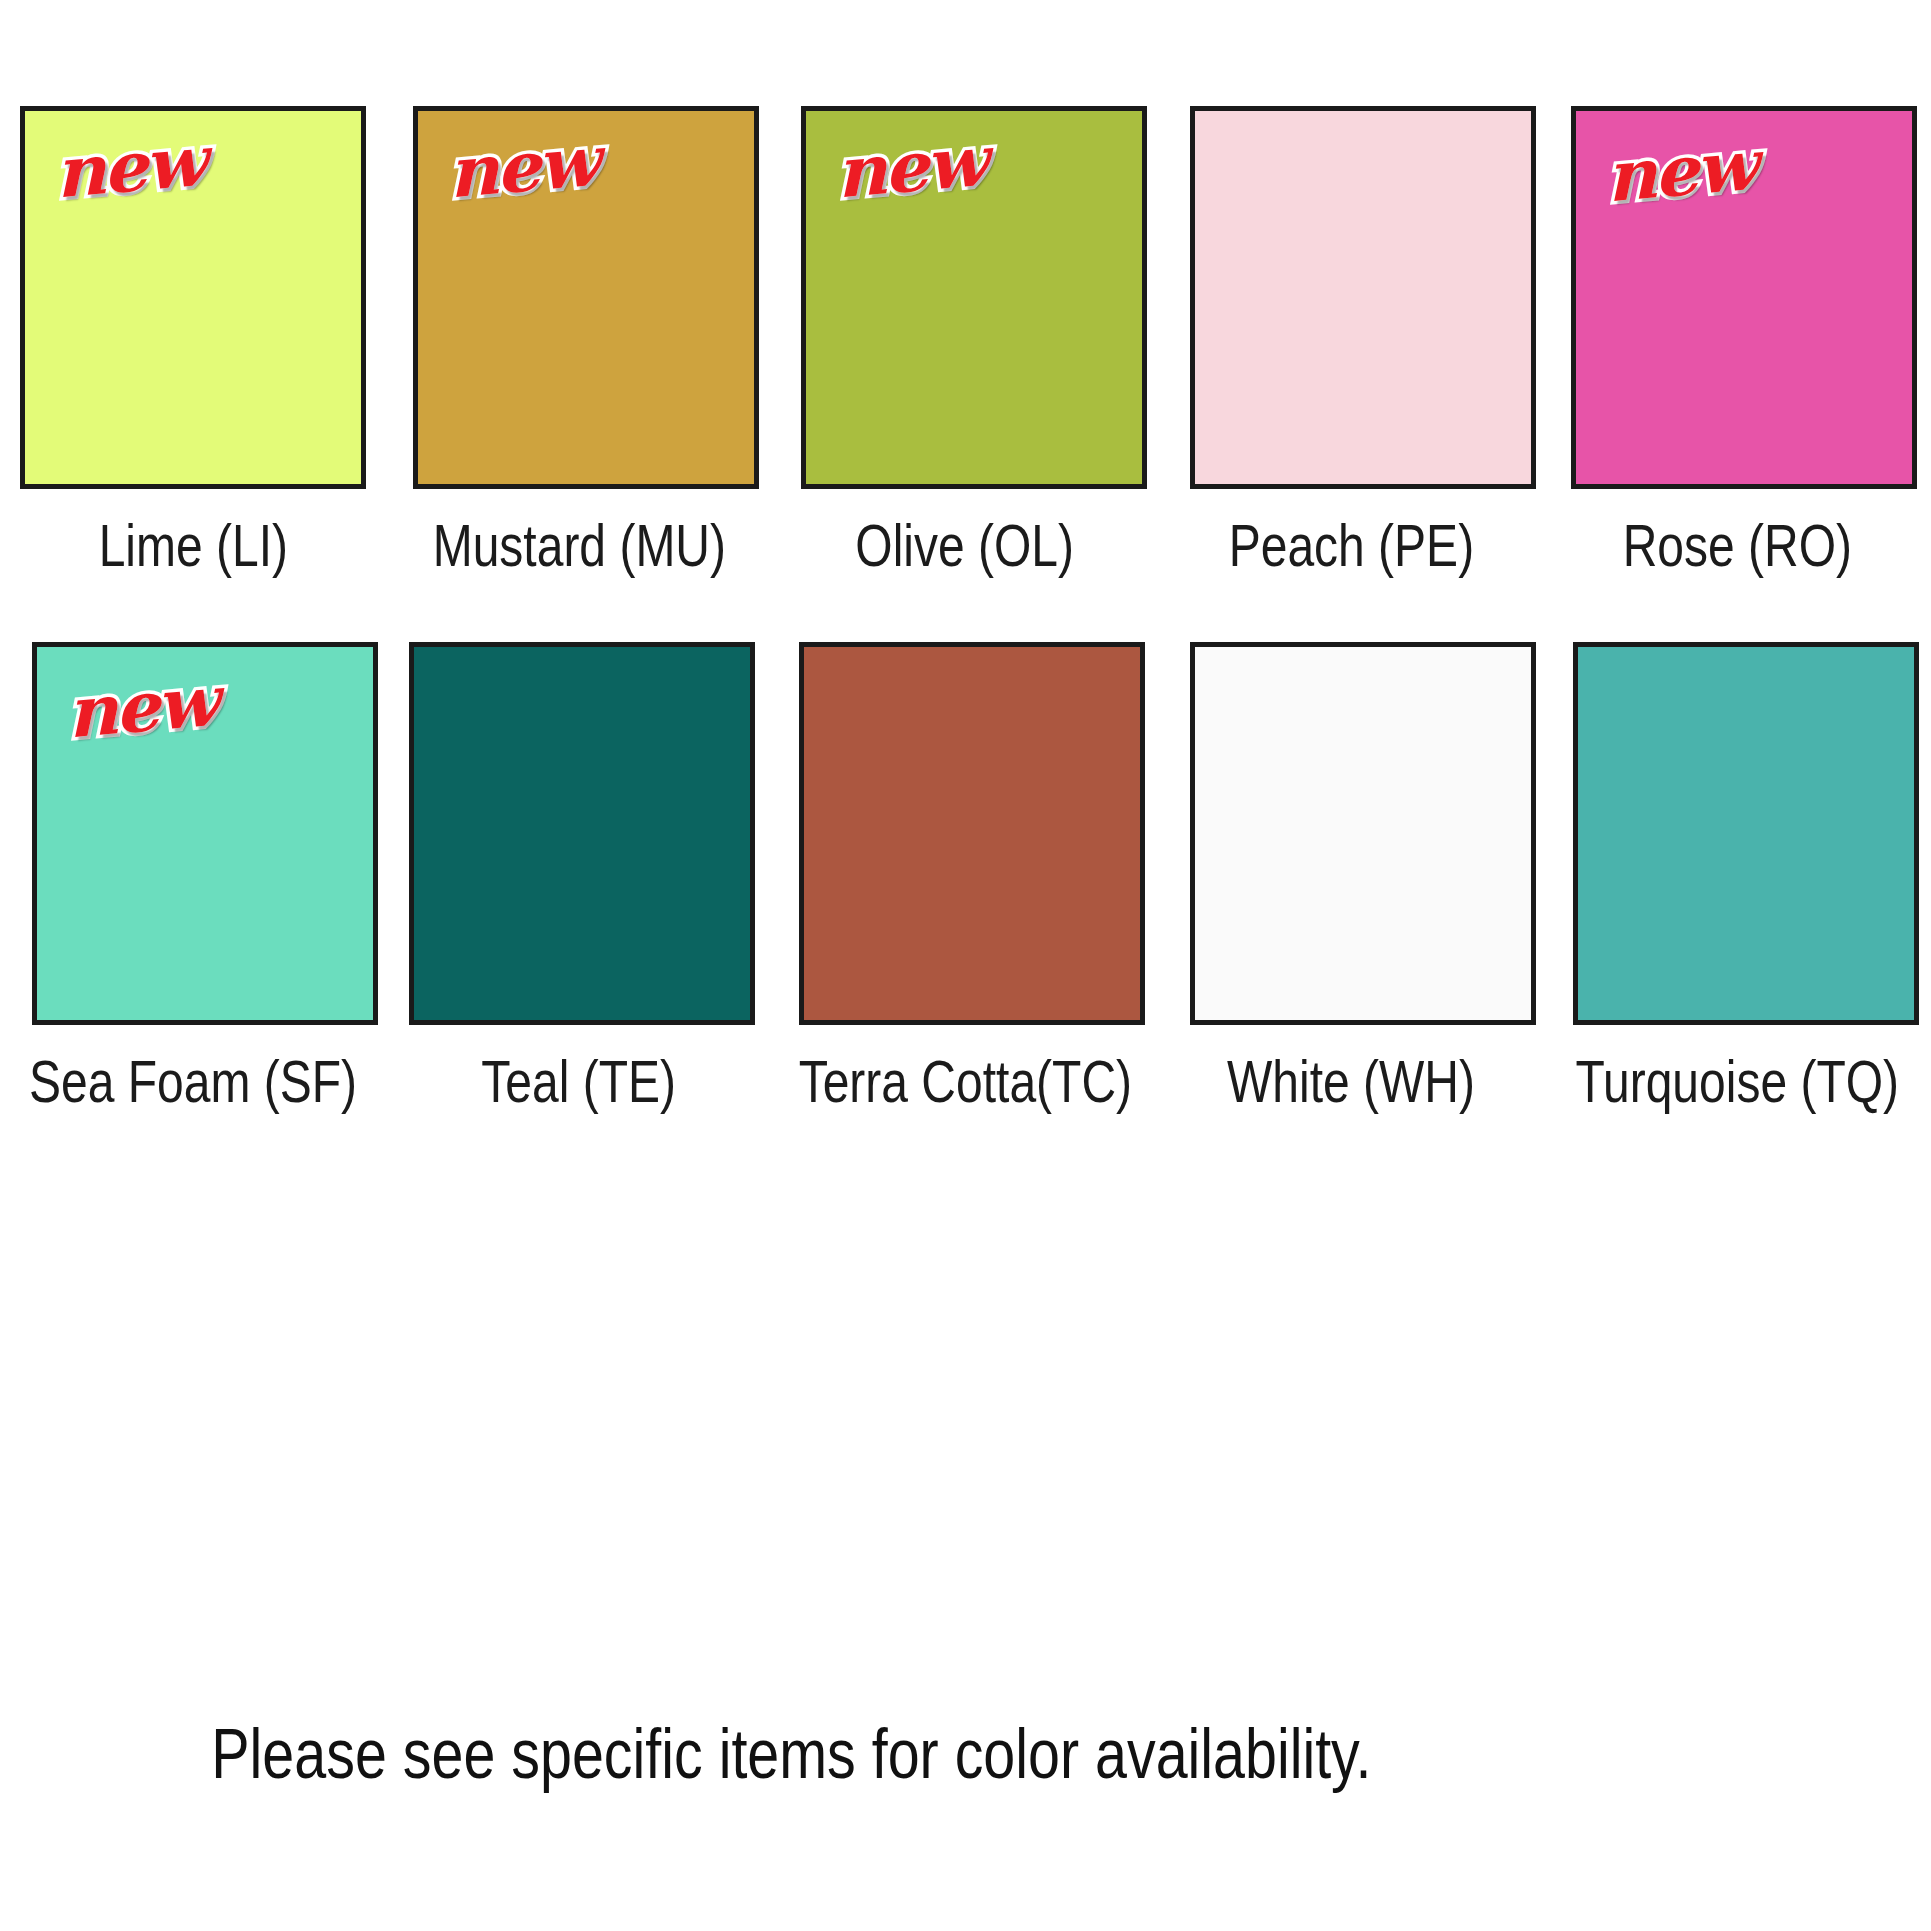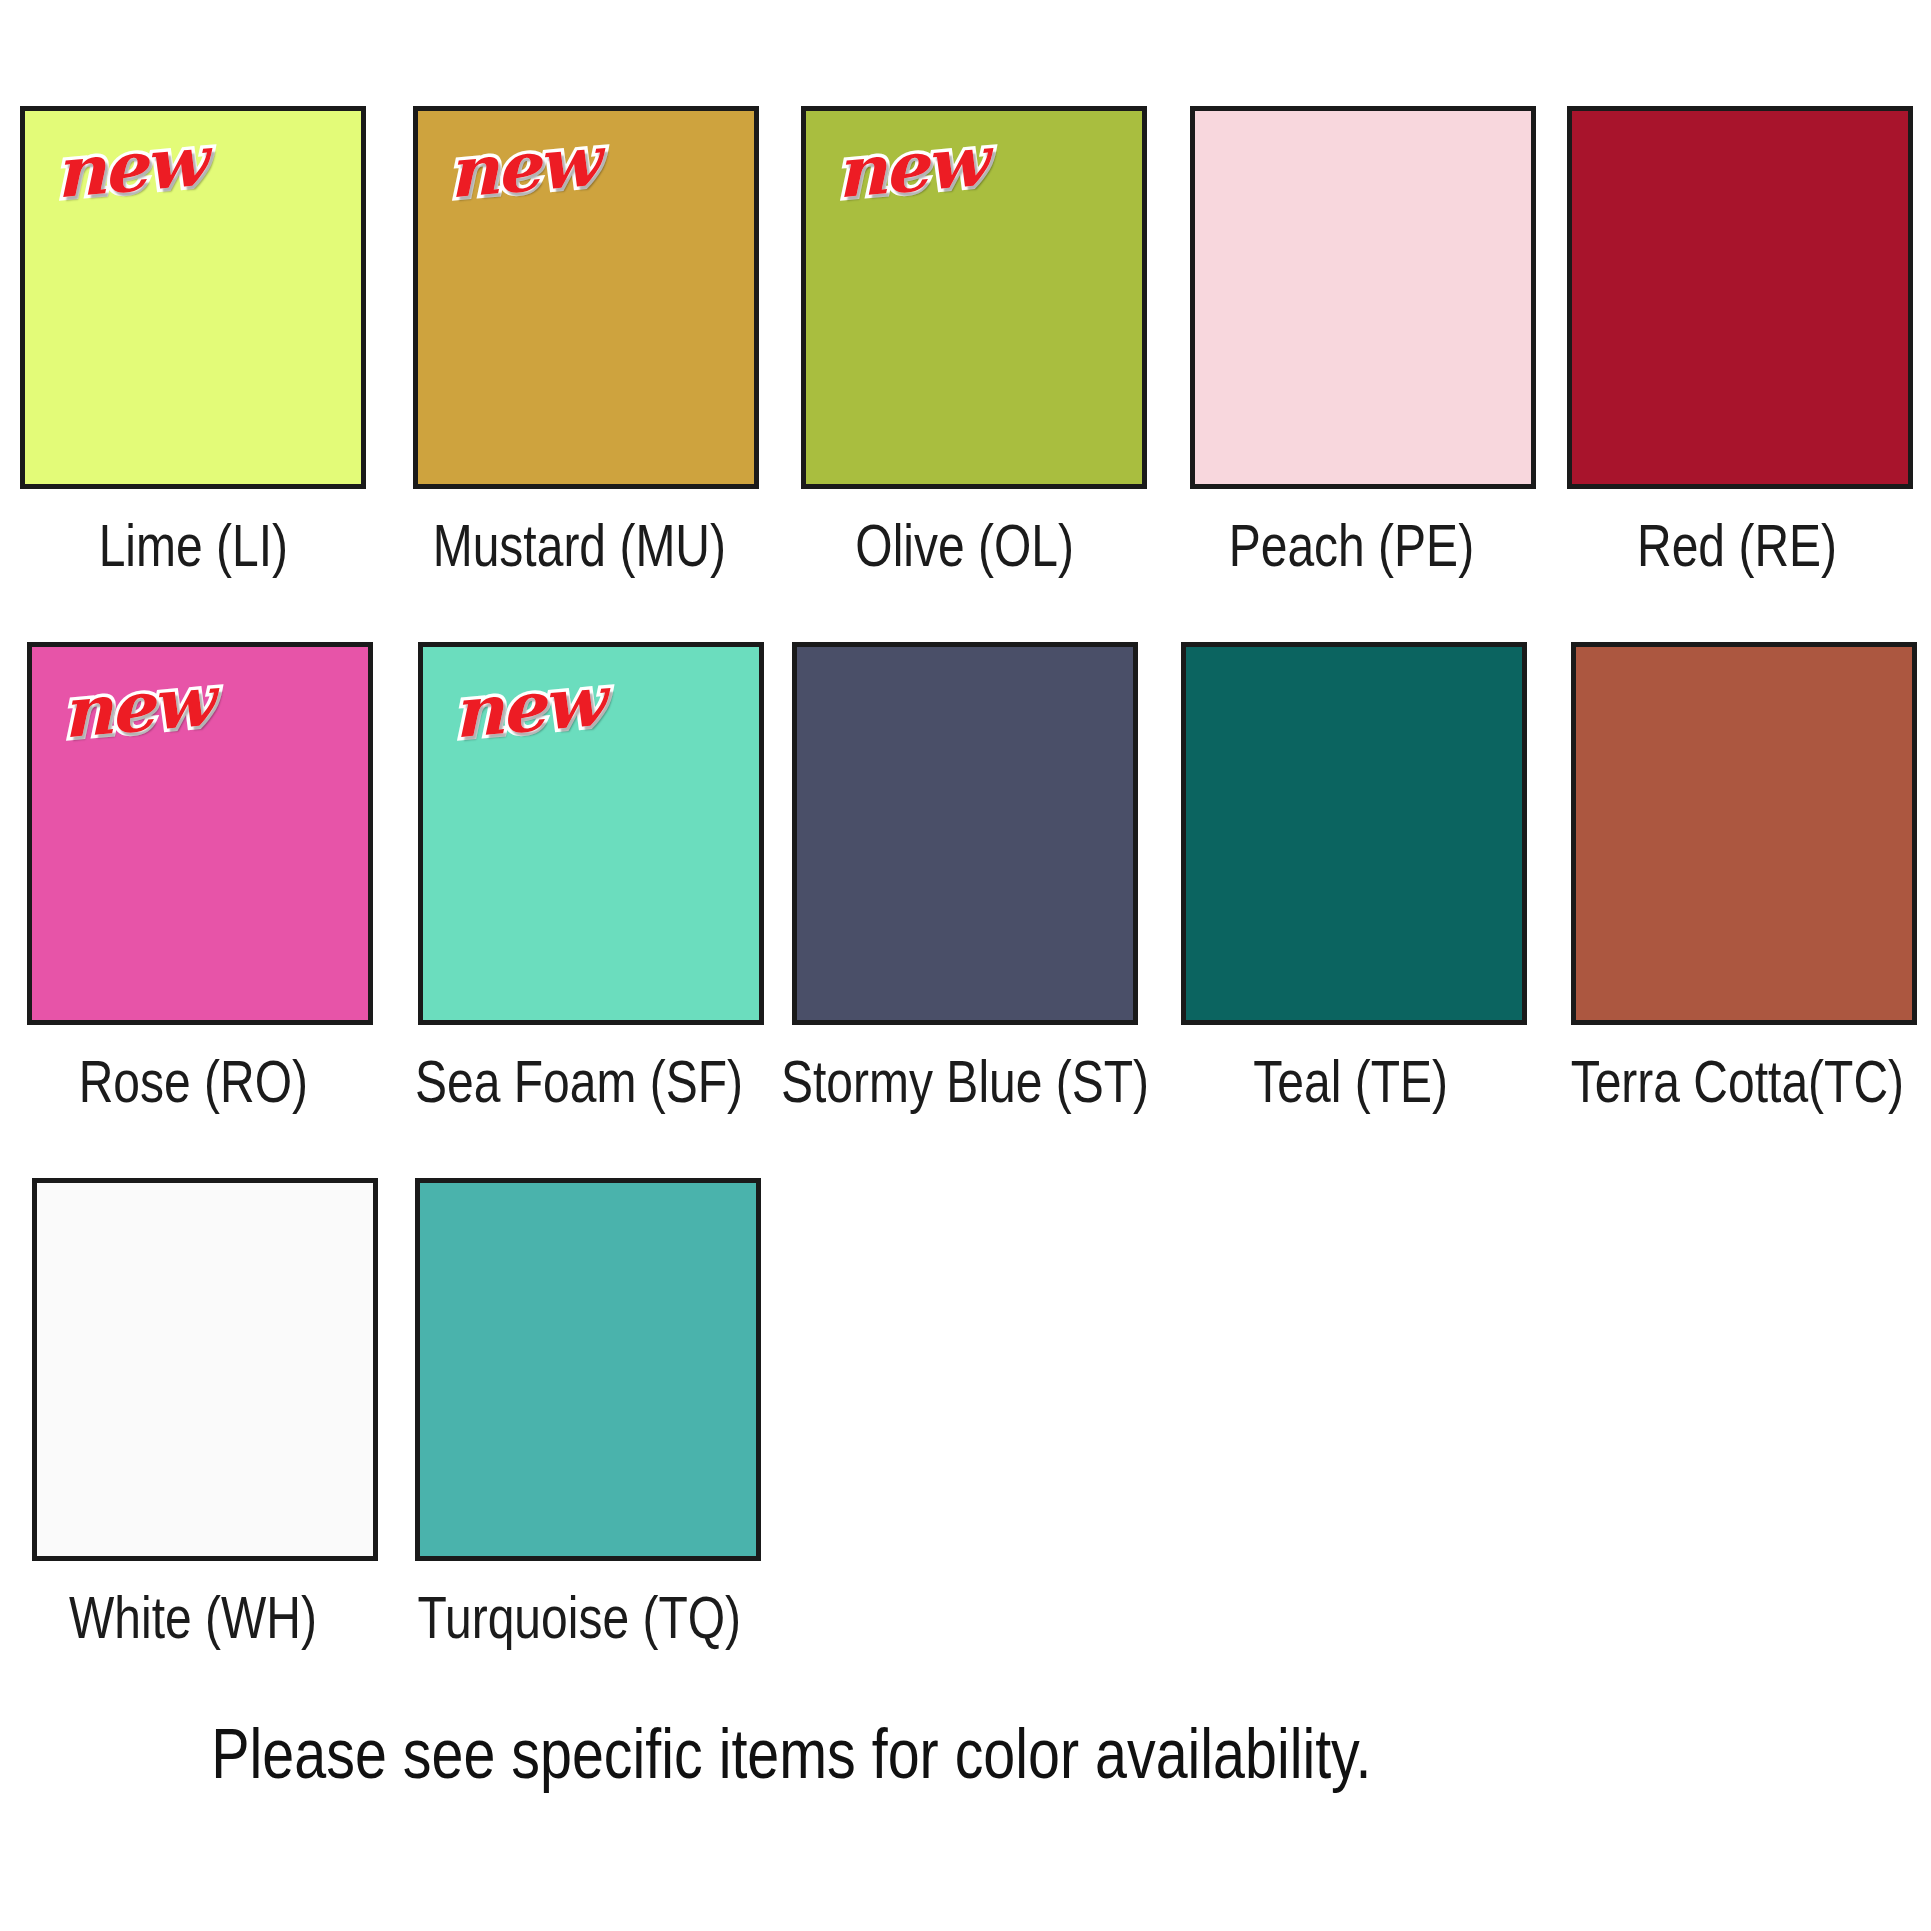--- a/index.html
+++ b/index.html
@@ -127,39 +127,31 @@
       <div class="cell r0 c3">
         <div class="swatch" style="background: rgb(169, 190, 63); border-color: rgb(26, 26, 26);">
           <span class="badge">new</span>
         </div>
         <div class="label" style="color: rgb(27, 27, 27);">Olive (OL)</div>
       </div>
       <div class="cell r0 c4">
         <div class="swatch" style="background: rgb(248, 215, 221); border-color: rgb(26, 26, 26);"></div>
         <div class="label" style="color: rgb(27, 27, 27);">Peach (PE)</div>
       </div>
-      <div class="cell r1 c1">
-        <div class="swatch" style="background: rgb(168, 20, 44); border-color: rgb(26, 26, 26);"></div>
-        <div class="label" style="color: rgb(27, 27, 27);">Red (RE)</div>
-      </div>
       <div class="cell r1 c2">
         <div class="swatch" style="background: rgb(231, 84, 168); border-color: rgb(26, 26, 26);">
           <span class="badge">new</span>
         </div>
         <div class="label" style="color: rgb(27, 27, 27);">Rose (RO)</div>
       </div>
       <div class="cell r1 c4">
         <div class="swatch" style="background: rgb(107, 221, 190); border-color: rgb(26, 26, 26);">
           <span class="badge">new</span>
         </div>
         <div class="label" style="color: rgb(27, 27, 27);">Sea Foam (SF)</div>
-      </div>
-      <div class="cell r2 c0">
-        <div class="swatch" style="background: rgb(74, 79, 104); border-color: rgb(26, 26, 26);"></div>
-        <div class="label" style="color: rgb(27, 27, 27);">Stormy Blue (ST)</div>
       </div>
       <div class="cell r2 c1">
         <div class="swatch" style="background: rgb(11, 100, 96); border-color: rgb(26, 26, 26);"></div>
         <div class="label" style="color: rgb(27, 27, 27);">Teal (TE)</div>
       </div>
       <div class="cell r2 c2">
         <div class="swatch" style="background: rgb(172, 87, 64); border-color: rgb(26, 26, 26);"></div>
         <div class="label" style="color: rgb(27, 27, 27);">Terra Cotta(TC)</div>
       </div>
       <div class="cell r2 c4">

